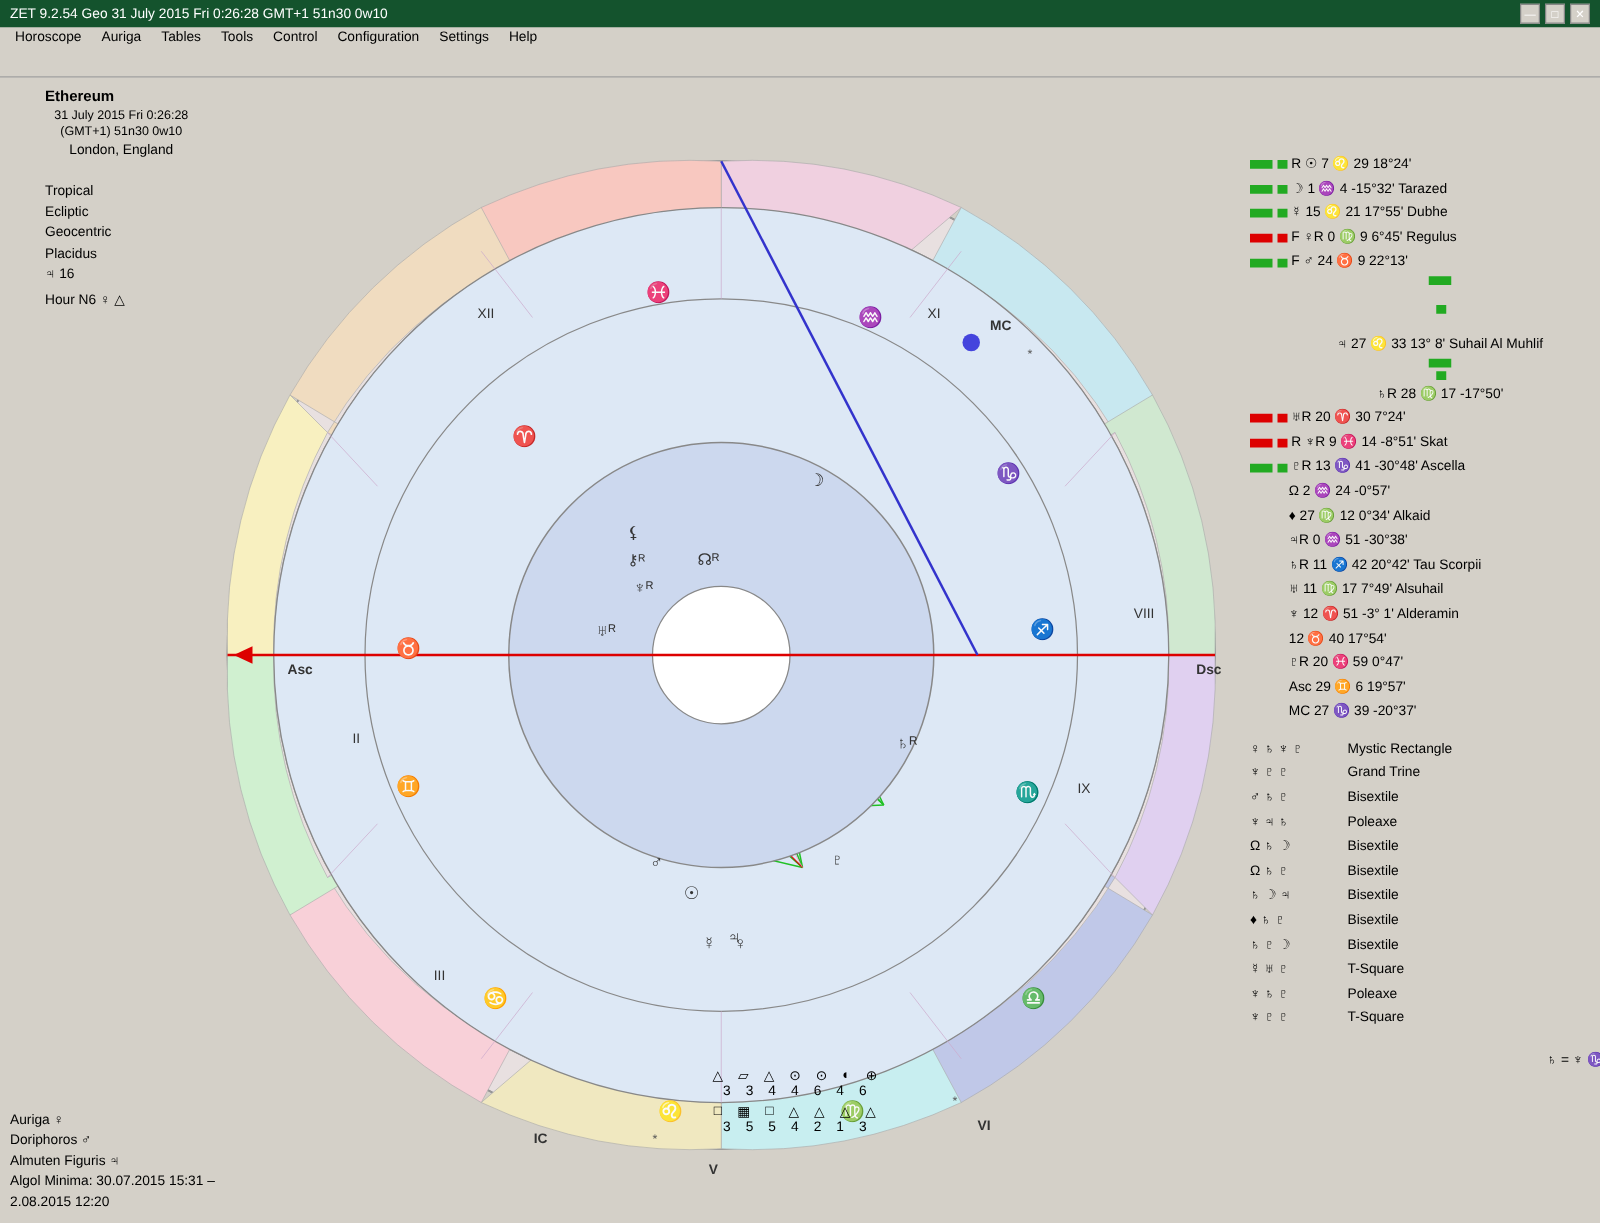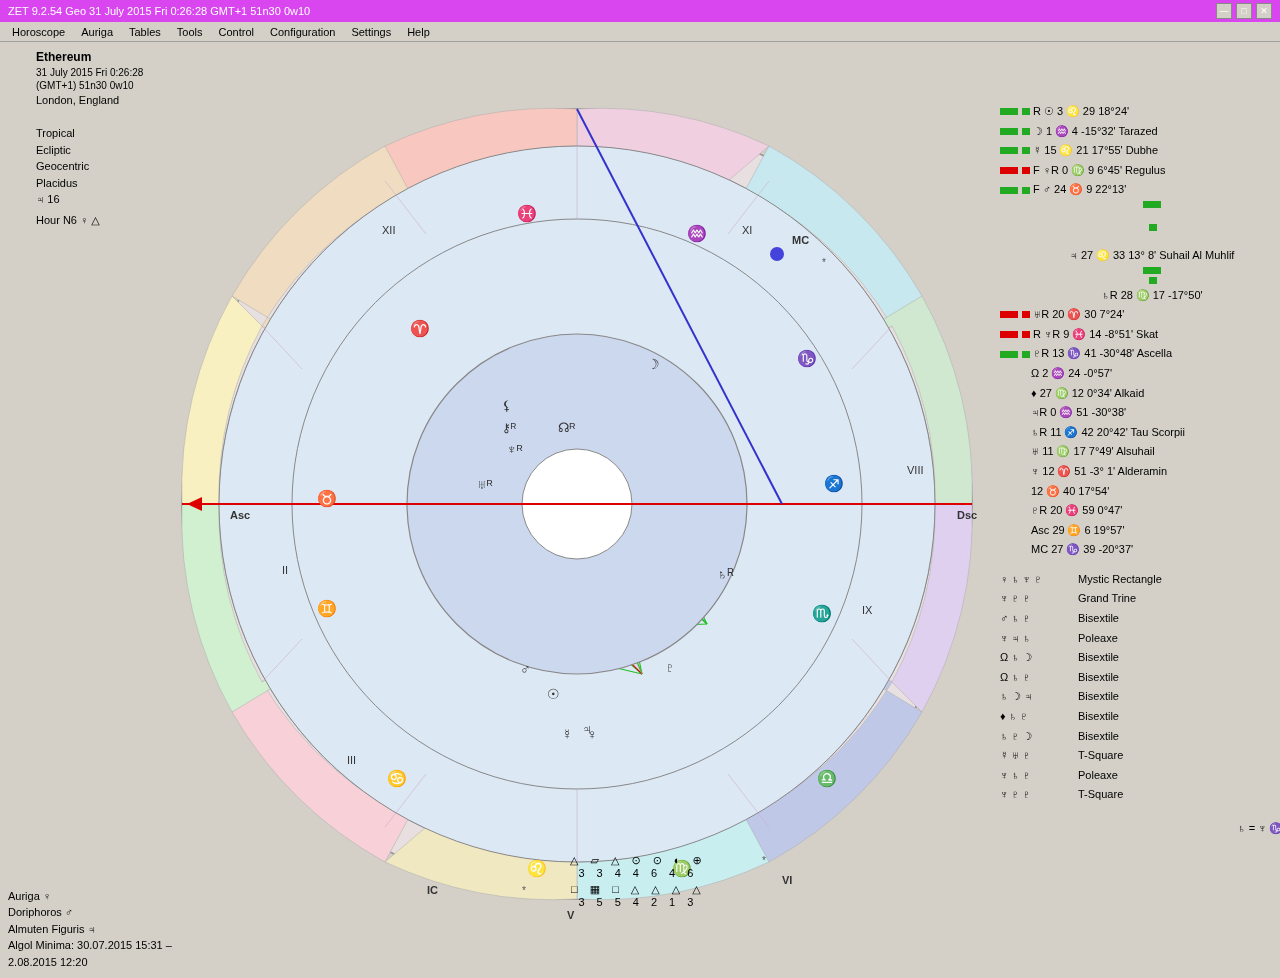--- a/index.html
+++ b/index.html
@@ -8,21 +8,21 @@
       height: 978px;
       background: #d4d0c8;
       font-family: 'Arial', sans-serif;
       font-size: 11px;
       overflow: hidden;
       position: relative;
     }
 
     
     #titlebar {
-      background: #d946ef;
+      background: #14532d;
       color: white;
       height: 22px;
       display: flex;
       align-items: center;
       justify-content: space-between;
       padding: 0 8px;
       font-size: 11px;
     }
     #titlebar .title { flex: 1; }
     #titlebar .win-controls { display: flex; gap: 4px; }
@@ -31,23 +31,23 @@
       background: #d4d0c8;
       border: 1px solid #888;
       font-size: 9px;
       display: flex; align-items: center; justify-content: center;
       cursor: pointer;
     }
 
     
     #menubar {
       background: #d4d0c8;
-      height: 20px;
+      height: 40px;
       display: flex;
-      align-items: center;
+      align-items: flex-start;
       padding: 0 4px;
       border-bottom: 1px solid #a0a0a0;
       font-size: 11px;
     }
     #menubar span {
       padding: 2px 8px;
       cursor: pointer;
     }
 
     
@@ -91,21 +91,21 @@
       font-size: 11px;
     }
 
     
     #chart-svg {
       width: 830px;
       height: 870px;
     }
 
     .info-title { font-weight: bold; font-size: 12px; }
-    .info-sub { font-size: 11px; }
+    .info-sub { font-size: 11px; text-align: center; }
 
     #bottom-left-info {
       position: absolute;
       bottom: 0;
       left: 0;
       width: 200px;
       font-size: 11px;
       padding: 4px;
     }
   </style>
@@ -335,21 +335,21 @@
       <text x="660" y="192" font-size="10" fill="#555">*</text>
       <text x="360" y="820" font-size="10" fill="#555">*</text>
     </svg>
   </div>
 
   <div id="right-panel">
     <div id="planet-list" style="margin-top:55px">
     <div style="display: flex; align-items: center; gap: 3px; margin-bottom: 2px; font-size: 11px;">
           <div style="width: 18px; height: 7px; background: rgb(34, 170, 34); flex-shrink: 0;"></div>
           <div style="width: 8px; height: 7px; background: rgb(34, 170, 34); flex-shrink: 0; margin-left: 1px;"></div>
-          <span>R ☉  3 ♌ 29  18°24'</span>
+          <span>R ☉  7 ♌ 29  18°24'</span>
         </div>
         <div style="display: flex; align-items: center; gap: 3px; margin-bottom: 2px; font-size: 11px;">
           <div style="width: 18px; height: 7px; background: rgb(34, 170, 34); flex-shrink: 0;"></div>
           <div style="width: 8px; height: 7px; background: rgb(34, 170, 34); flex-shrink: 0; margin-left: 1px;"></div>
           <span>☽  1 ♒ 4  -15°32'  Tarazed</span>
         </div>
         <div style="display: flex; align-items: center; gap: 3px; margin-bottom: 2px; font-size: 11px;">
           <div style="width: 18px; height: 7px; background: rgb(34, 170, 34); flex-shrink: 0;"></div>
           <div style="width: 8px; height: 7px; background: rgb(34, 170, 34); flex-shrink: 0; margin-left: 1px;"></div>
           <span>☿  15 ♌ 21  17°55'  Dubhe</span>

